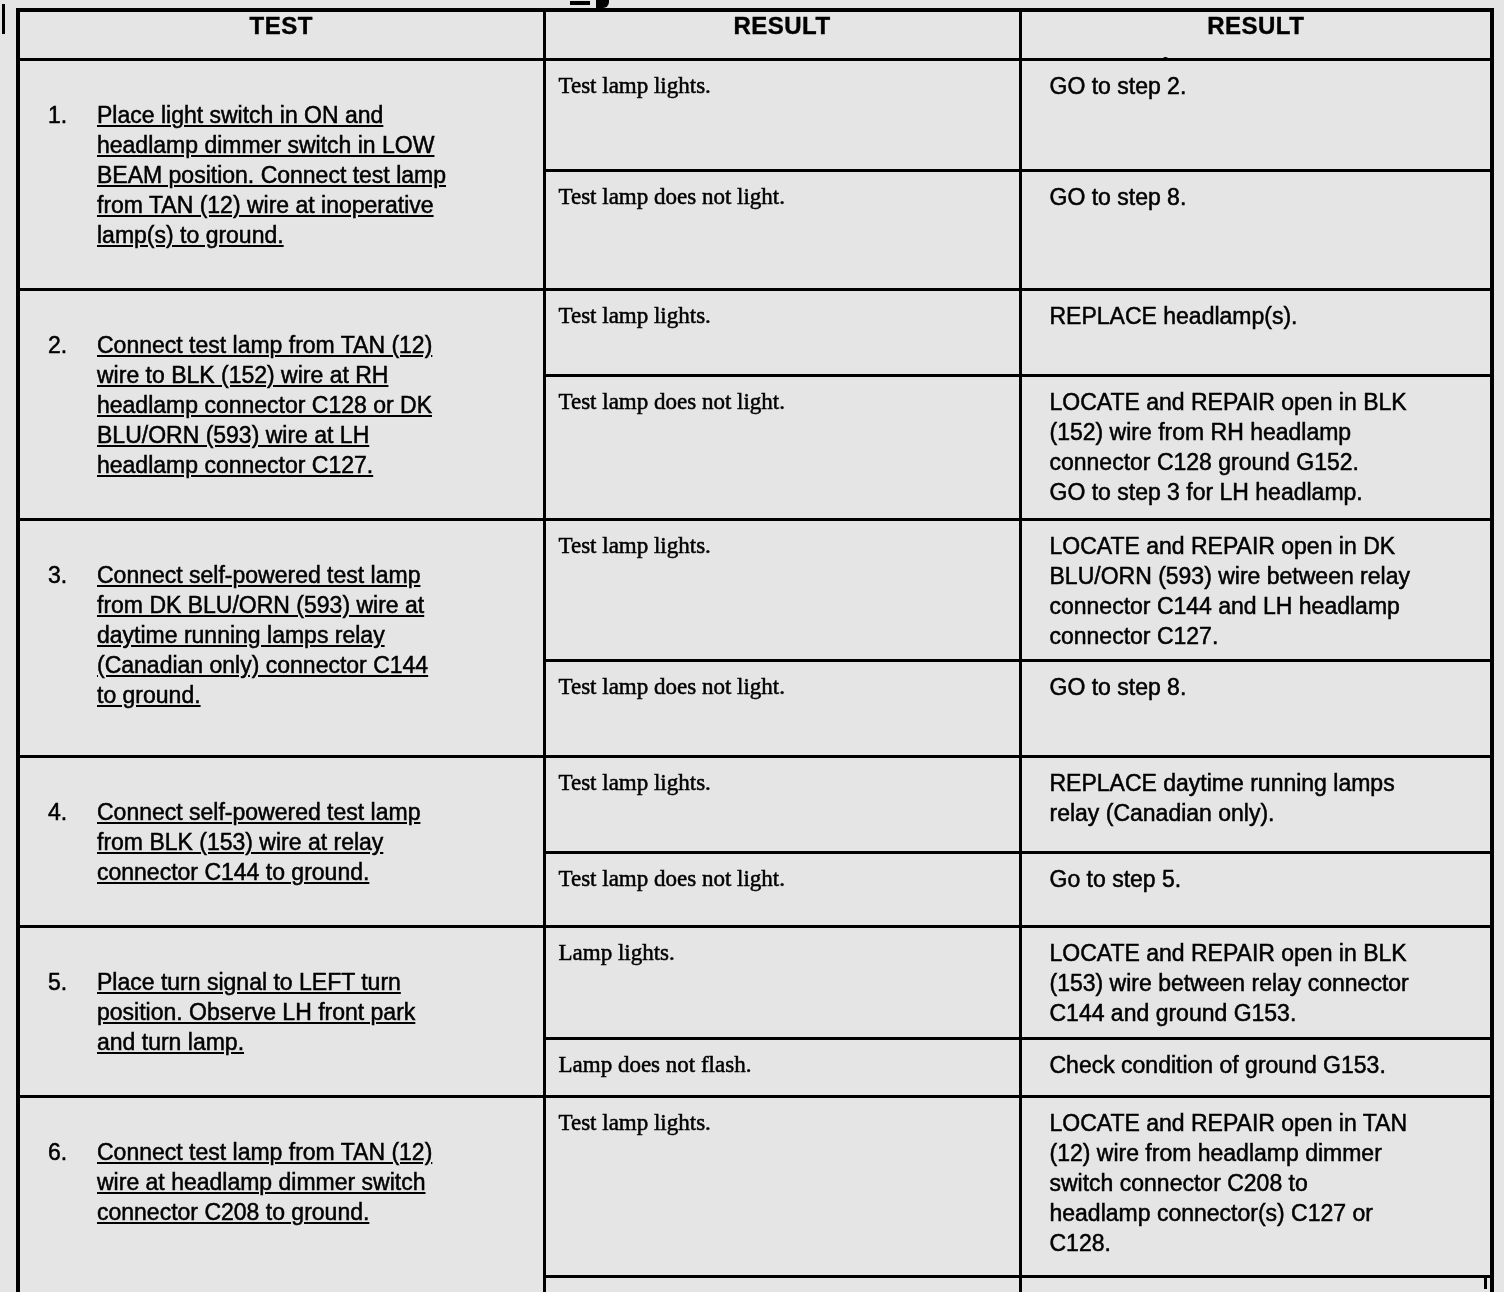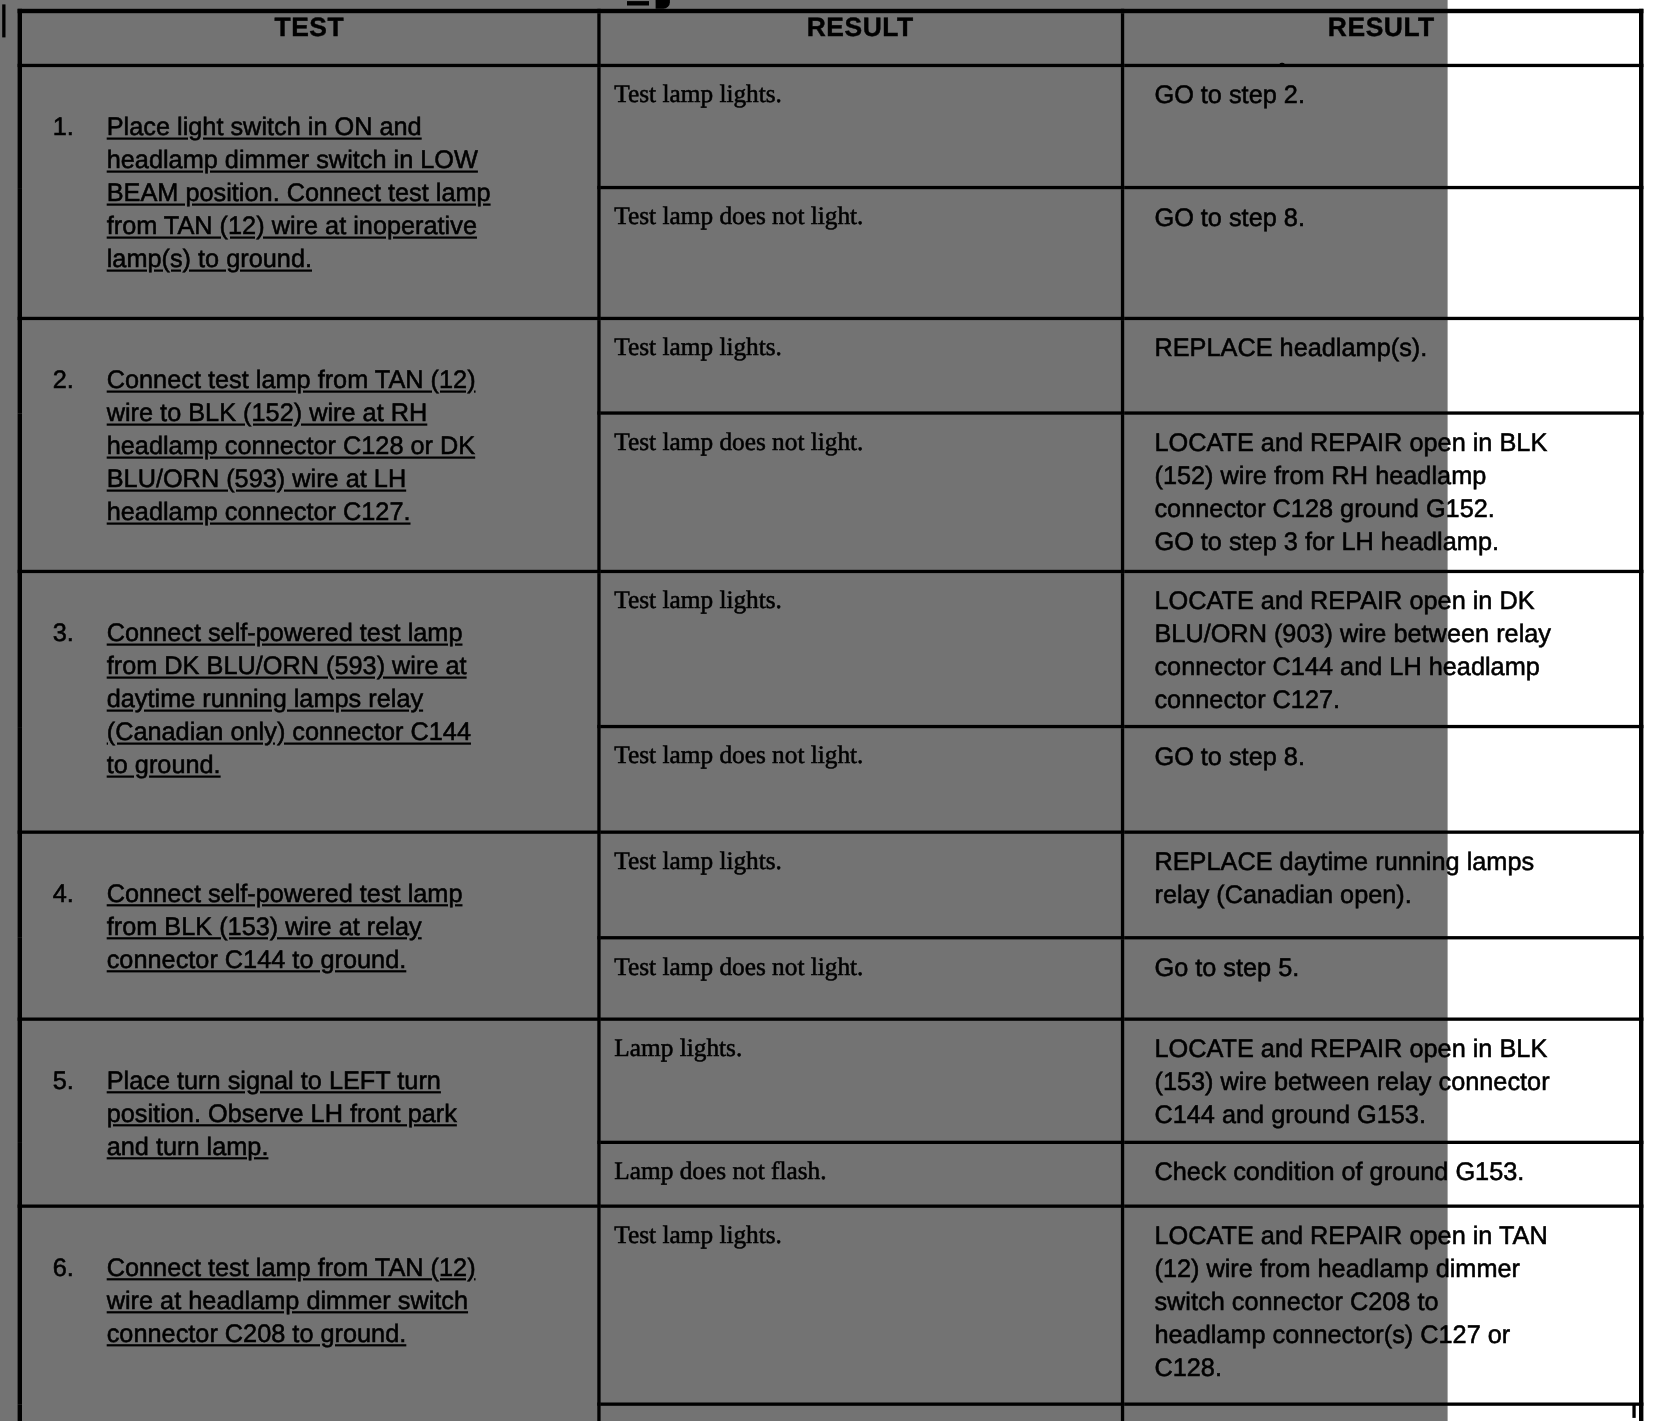--- a/index.html
+++ b/index.html
@@ -7,23 +7,23 @@
     padding: 0;
     background: #ffffff;
     width: 1504px;
     height: 1292px;
     overflow: hidden;
     font-family: "Liberation Sans", sans-serif;
     color: #000;
   }
   .page {
     position: relative;
-    width: 1316px;
+    width: 1504px;
     height: 1292px;
-    background: #737373;
+    background: #e5e5e5;
   }
   table.diag {
     position: absolute;
     left: 16px;
     top: 8px;
     width: 1474px;
     border-collapse: collapse;
     table-layout: fixed;
     border: 4px solid #000;
   }
@@ -135,41 +135,41 @@
           <span class="step-num">3.</span>
           <span class="step-text">Connect self-powered test lamp
 from DK BLU/ORN (593) wire at
 daytime running lamps relay
 (Canadian only) connector C144
 to ground.</span>
         </div>
       </td>
       <td class="cell result-cell">Test lamp lights.</td>
       <td class="cell action-cell">LOCATE and REPAIR open in DK
-BLU/ORN (903) wire between relay
+BLU/ORN (593) wire between relay
 connector C144 and LH headlamp
 connector C127.</td>
     </tr>
     <tr style="height:96px">
       <td class="cell result-cell">Test lamp does not light.</td>
       <td class="cell action-cell">GO to step 8.</td>
     </tr>
 
     <tr style="height:77px">
       <td class="cell test-cell" rowspan="2">
         <div class="test-inner">
           <span class="step-num">4.</span>
           <span class="step-text">Connect self-powered test lamp
 from BLK (153) wire at relay
 connector C144 to ground.</span>
         </div>
       </td>
       <td class="cell result-cell">Test lamp lights.</td>
       <td class="cell action-cell">REPLACE daytime running lamps
-relay (Canadian open).</td>
+relay (Canadian only).</td>
     </tr>
     <tr style="height:63px">
       <td class="cell result-cell">Test lamp does not light.</td>
       <td class="cell action-cell">Go to step 5.</td>
     </tr>
 
     <tr style="height:110px">
       <td class="cell test-cell" rowspan="2">
         <div class="test-inner">
           <span class="step-num">5.</span>

